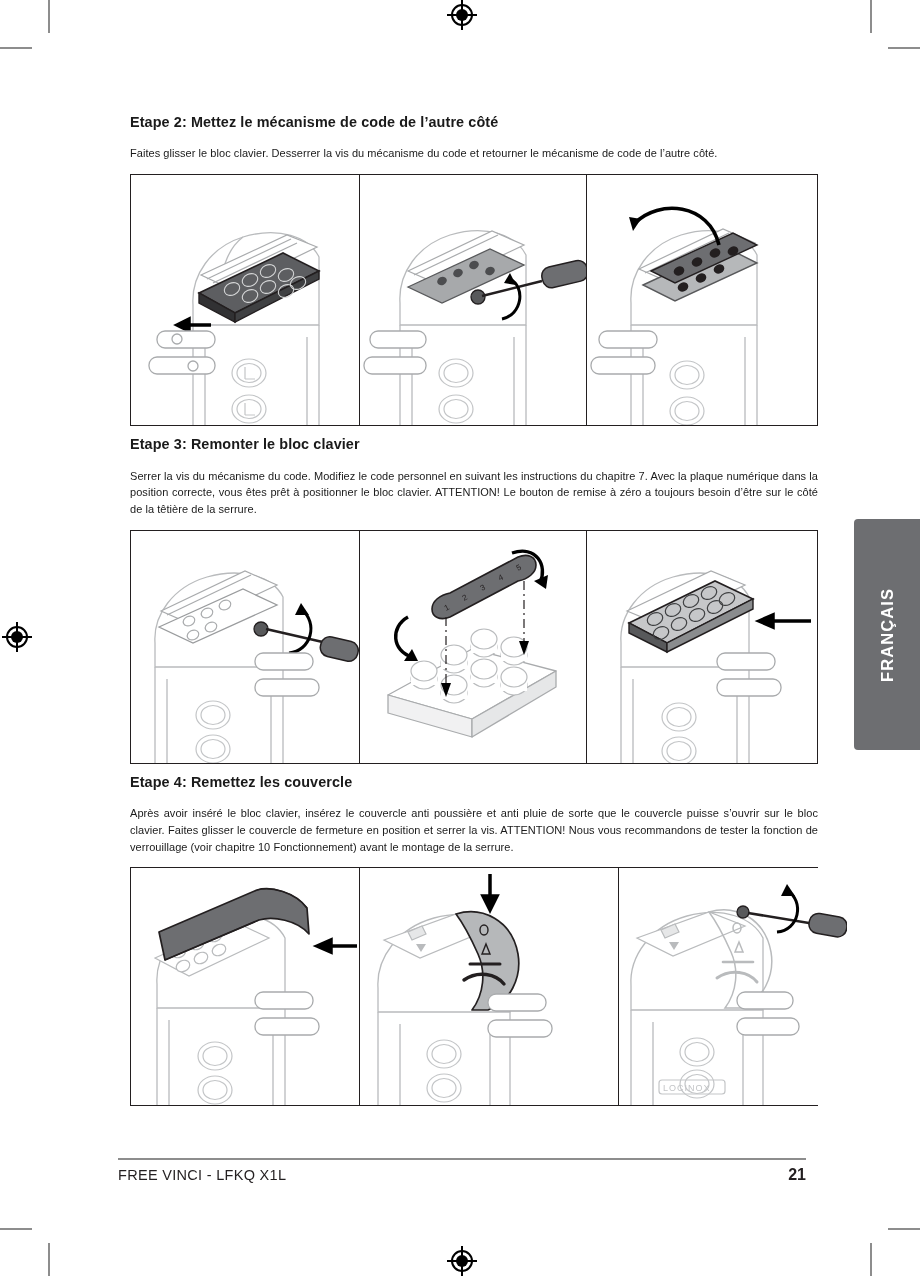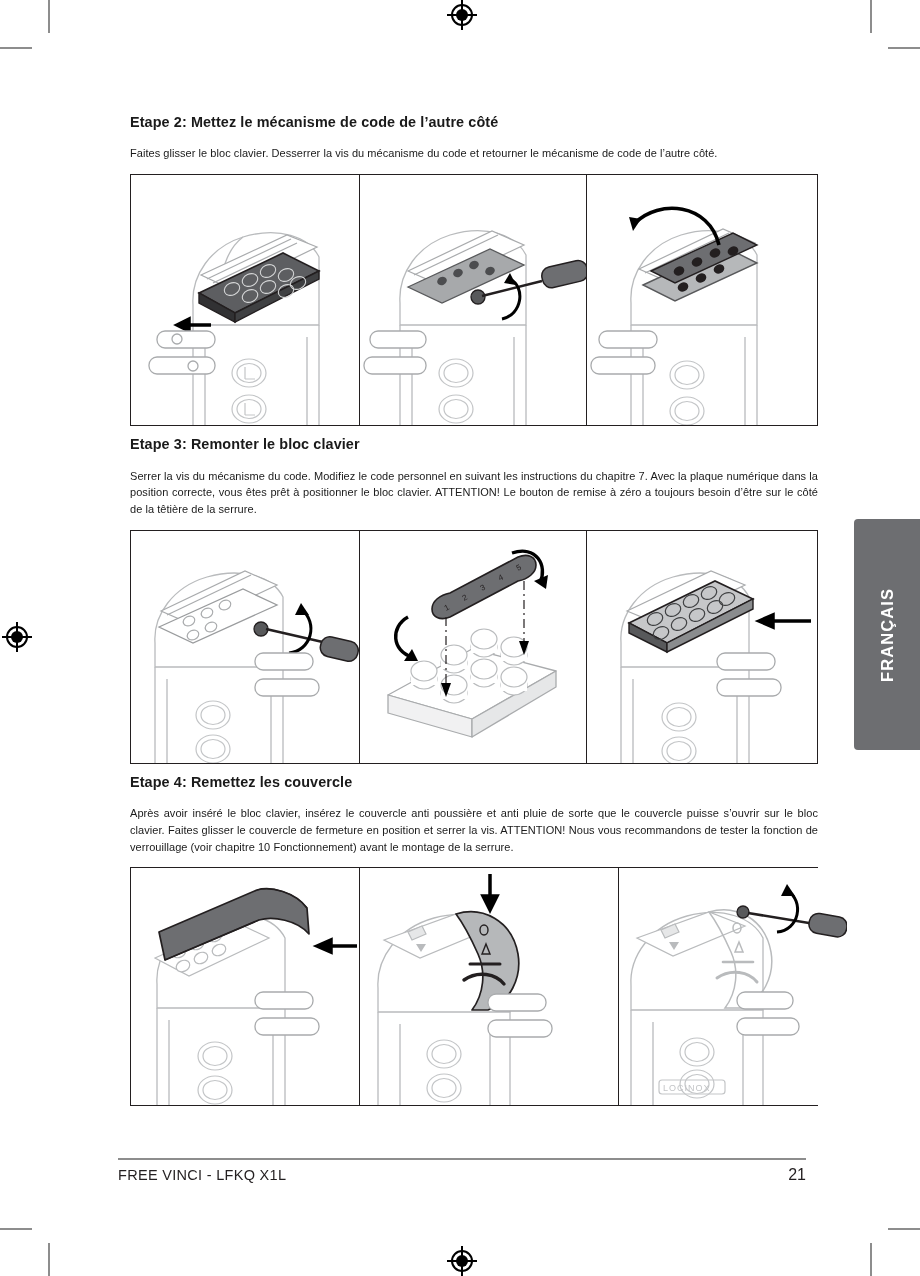--- a/index.html
+++ b/index.html
@@ -62,21 +62,21 @@
 
   
   .footer-rule{
     position:absolute;left:118px;top:1158px;width:688px;height:2px;background:#8d8d8d;
   }
   .footer{
     position:absolute;left:118px;top:1164px;width:688px;height:22px;
     display:flex;align-items:center;justify-content:space-between;
   }
   .footer .doc-id{font-size:14.5px;letter-spacing:0.3px;color:#231f20;}
-  .footer .page-no{font-size:16px;font-weight:normal;color:#231f20;}
+  .footer .page-no{font-size:16px;font-weight:bold;color:#231f20;}
 </style>
 </head>
 <body>
 
 <div class="page">
 
   <div class="cropmark v" style="left:48px;top:0;"></div>
   <div class="cropmark h" style="left:0;top:47px;"></div>
   <div class="cropmark v" style="left:870px;top:0;"></div>
   <div class="cropmark h" style="left:888px;top:47px;"></div>

